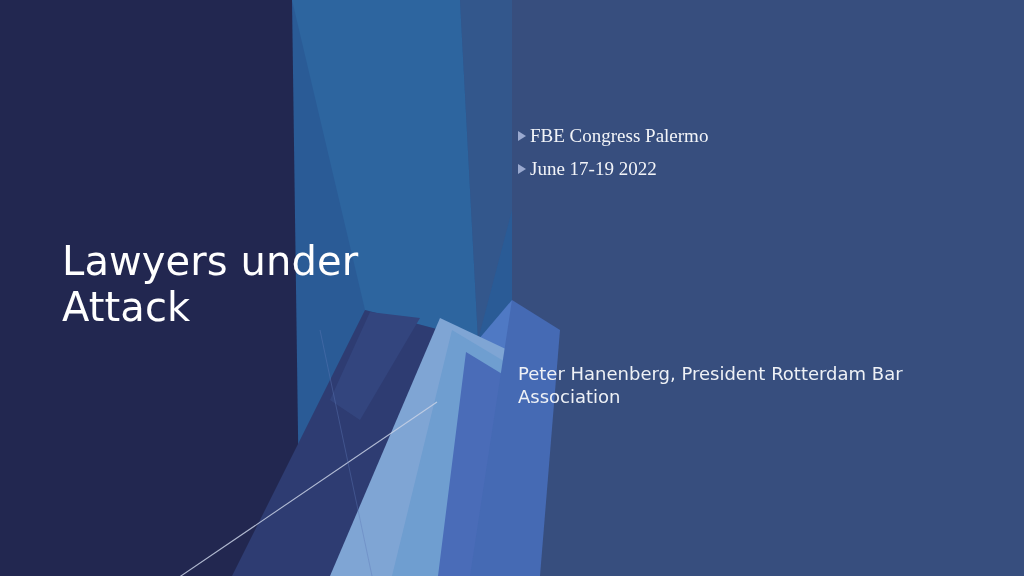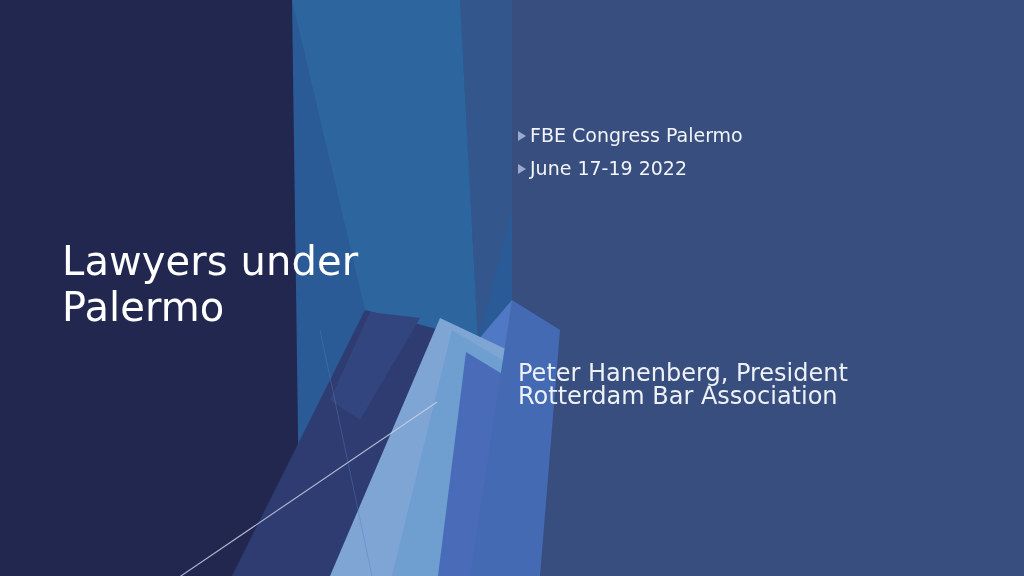--- a/index.html
+++ b/index.html
@@ -40,20 +40,21 @@
     font-size: 40px;
     line-height: 46px;
     color: #ffffff;
     letter-spacing: 0.1px;
   }
   #bullet-block {
     position: absolute;
     left: 518px;
     top: 124px;
     width: 420px;
+    font-family: Liberation Serif, serif;
   }
   .bullet-row {
     display: flex;
     align-items: flex-start;
     margin-bottom: 10px;
   }
   .bullet-mark {
     flex: 0 0 auto;
     width: 0;
     height: 0;
@@ -70,21 +71,21 @@
     font-weight: 400;
   }
   #byline-block {
     position: absolute;
     left: 518px;
     top: 362px;
     width: 400px;
   }
   #byline-text {
     margin: 0;
-    font-size: 24px;
+    font-size: 18px;
     line-height: 23px;
     color: #eef1f6;
     font-weight: 400;
   }
 </style>
 </head>
 <body>
 
 <div id="slide">
 
@@ -130,21 +131,21 @@
       </div>
 
       <div class="bullet-row">
         <span class="bullet-mark"></span>
         <span class="bullet-text">June 17-19 2022</span>
       </div>
 
     </div>
 
     <div id="title-block">
-      <h1 id="slide-title">Lawyers under Palermo</h1>
+      <h1 id="slide-title">Lawyers under Attack</h1>
     </div>
 
     <div id="byline-block">
       <p id="byline-text">Peter Hanenberg, President Rotterdam Bar Association</p>
     </div>
 
   </div>
 
 </div>
 

